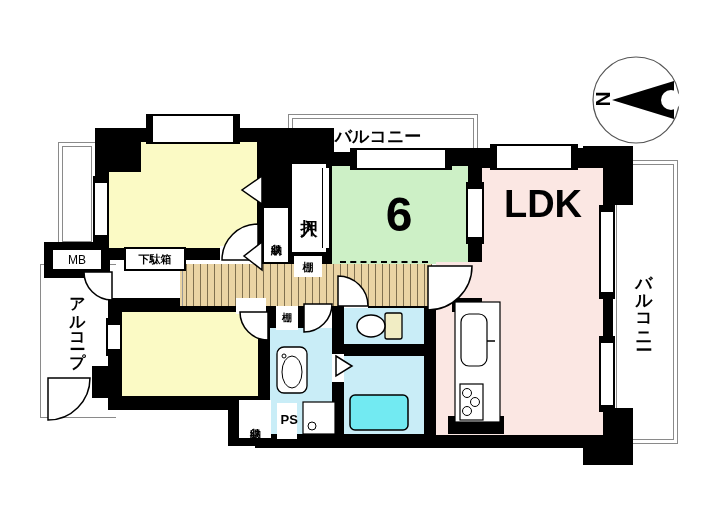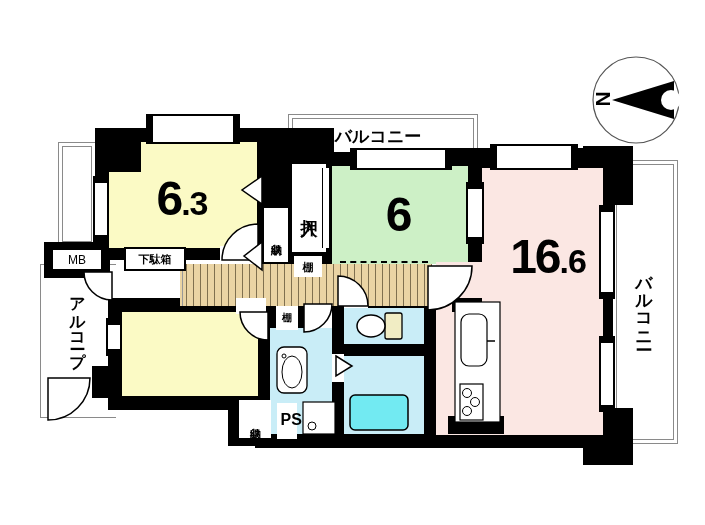--- a/index.html
+++ b/index.html
@@ -18,21 +18,21 @@
   .win-h::before{left:0}.win-h::after{right:0}
   .win-v{background:#fff;border-left:2px solid #000;border-right:2px solid #000;}
   .win-v::before,.win-v::after{content:"";position:absolute;left:-2px;right:-2px;height:7px;background:#000;}
   .win-v::before{top:0}.win-v::after{bottom:0}
   .fusuma{background:#fff;border-left:1px solid #000;border-right:1px solid #000;}
   .lbl{position:absolute;transform:translate(-50%,-50%);white-space:nowrap;font-weight:bold;}
   .vlbl{writing-mode:vertical-rl;text-orientation:mixed;}
   .num{font-size:48px;letter-spacing:-2px;}
   .num .sub{font-size:34px;letter-spacing:-1px;}
   .dash{border-top:2px dashed #000;height:0;}
-  .ps{width:13px;word-break:break-all;line-height:1.05;text-align:left;font-size:16px;}
+  .ps{width:13px;word-break:break-all;line-height:1.05;text-align:left;font-size:13px;}
   .nrot{transform:translate(-50%,-50%) rotate(-90deg);font-size:21px;}
   svg.overlay{position:absolute;left:0;top:0;pointer-events:none;}
 </style>
 </head>
 <body>
 
 <div class="plan">
 
   <div class="a balcony" style="left:288px;top:114px;width:190px;height:44px"></div>
   <div class="a balcony" style="left:612px;top:160px;width:66px;height:284px"></div>
@@ -136,23 +136,22 @@
     <rect x="460" y="384" width="23" height="36" fill="#fff" stroke="#000" stroke-width="1.2"></rect>
     <circle cx="467" cy="393" r="4.5" fill="#fff" stroke="#000" stroke-width="1"></circle>
     <circle cx="475" cy="402" r="4.5" fill="#fff" stroke="#000" stroke-width="1"></circle>
     <circle cx="467" cy="411" r="4.5" fill="#fff" stroke="#000" stroke-width="1"></circle>
 
     <circle cx="636" cy="100" r="43" fill="#fff" stroke="#555" stroke-width="1.2"></circle>
     <polygon points="612,100 674,81 674,119" fill="#000"></polygon>
     <circle cx="671" cy="100" r="10" fill="#fff"></circle>
   </svg>
 
-  <div class="a lbl num" style="left:182px;top:198px"><span>6</span><span class="sub">.3</span></div>
   <div class="a lbl num" style="left:398px;top:214px"><span>6</span></div>
-  <div class="a lbl num" style="left:548px;top:256px"><span>16</span><span class="sub">.6</span></div>
+  <div class="a lbl" style="left:543px;top:204px;font-size:38px">LDK</div>
 
   <div class="a lbl" style="left:378px;top:136px;font-size:17px">バルコニー</div>
   <div class="a lbl vlbl" style="left:644px;top:302px;font-size:17px">バルコニー</div>
   <div class="a lbl vlbl" style="left:309px;top:206px;font-size:17px">押入</div>
   <div class="a lbl vlbl" style="left:276px;top:235px;font-size:11px">収納</div>
   <div class="a lbl" style="left:308px;top:267px;font-size:11px">棚</div>
   <div class="a lbl" style="left:287px;top:318px;font-size:10px">棚</div>
   <div class="a lbl vlbl" style="left:255px;top:419px;font-size:11px">収納</div>
   <div class="a lbl ps" style="left:287px;top:420px">PS</div>
   <div class="a lbl" style="left:77px;top:260px;font-size:12px;font-weight:normal">MB</div>

